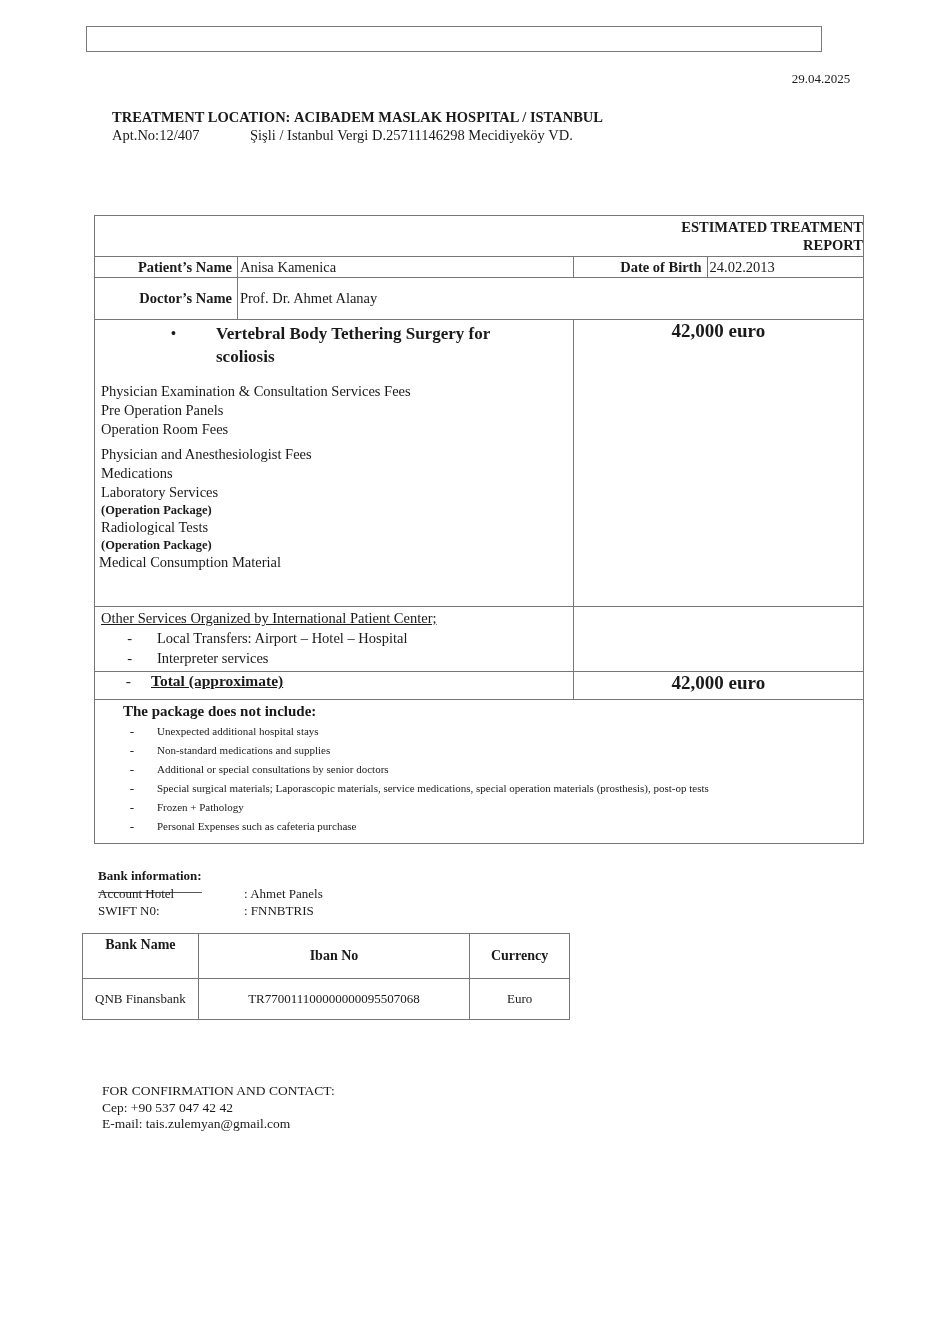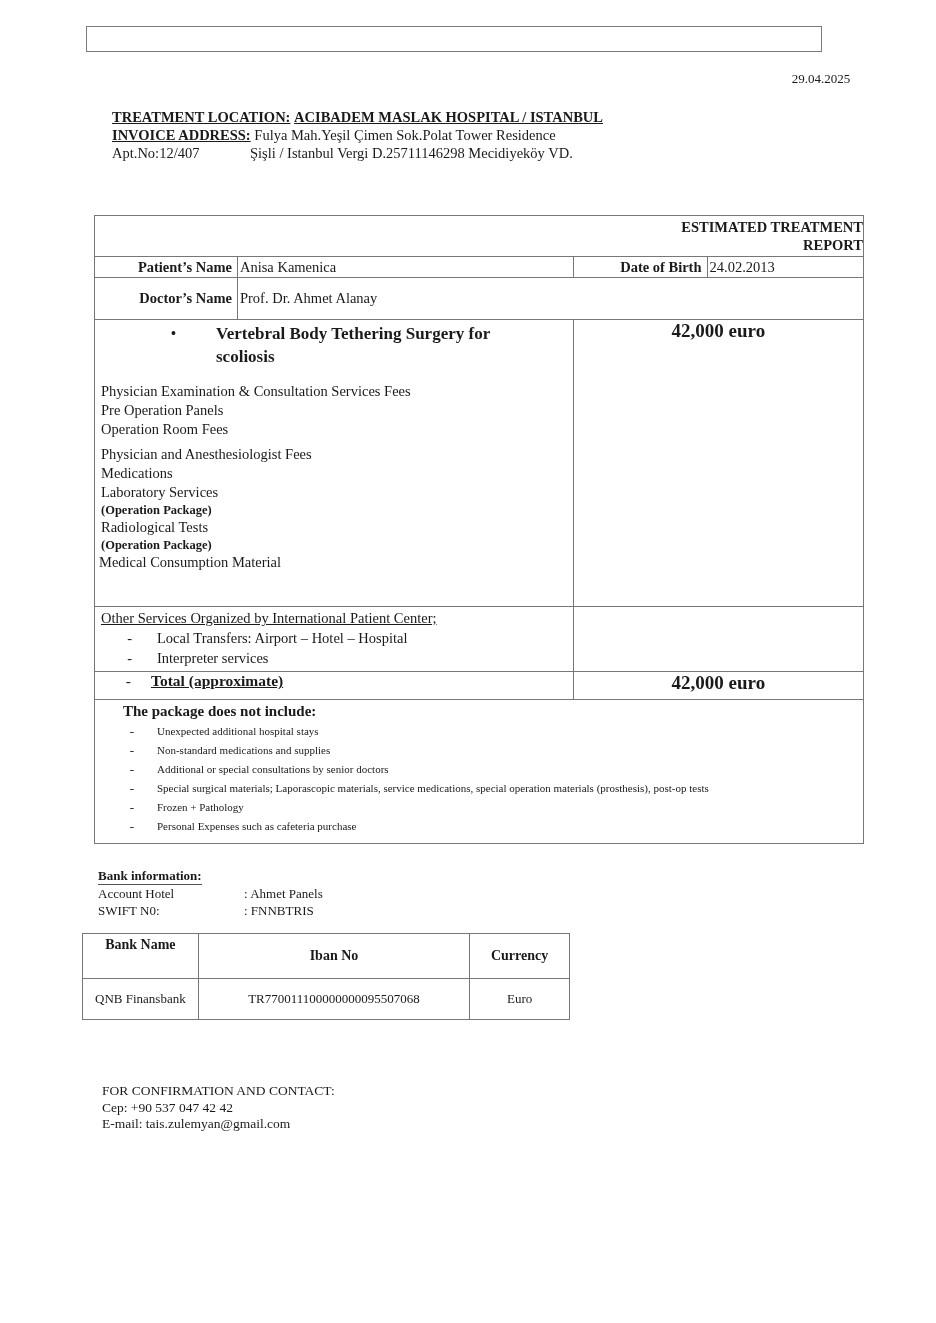--- a/index.html
+++ b/index.html
@@ -4,21 +4,21 @@
 <style>
   html, body { margin: 0; padding: 0; background: #ffffff; }
   body {
     width: 936px; height: 1323px; position: relative; overflow: hidden;
     font-family: "Liberation Serif", "DejaVu Serif", serif; color: #1a1a1a;
   }
   .abs { position: absolute; }
   .topbox { left: 86px; top: 26px; width: 734px; height: 24px; border: 1.5px solid #7a7a7a; }
   .date { left: 780px; top: 71px; width: 82px; text-align: center; font-size: 13px; }
   .hdr { left: 112px; top: 108px; font-size: 14.5px; line-height: 18px; }
-  .hdr b { font-weight: bold; text-decoration: underline; }
+  .hdr b { font-weight: bold; }
   .hdr .line3 span { display: inline-block; }
 
   table.main {
     position: absolute; left: 94px; top: 215px; width: 770px;
     border-collapse: collapse; font-size: 14.5px;
   }
   table.main td { border: 1.5px solid #777; padding: 0; vertical-align: top; }
   .title-cell { text-align: right; font-weight: bold; font-size: 14.5px; line-height: 18px; height: 38px; padding-top: 2px !important; }
   .lbl { font-weight: bold; text-align: right; padding-right: 5px !important; white-space: nowrap; }
   .row-patient td { height: 20px; line-height: 20px; }
@@ -40,21 +40,21 @@
   .row-total td { height: 27px; vertical-align: middle; }
   .total-lbl { display: flex; font-weight: bold; font-size: 15.5px; }
   .total-lbl .d { width: 56px; text-align: right; padding-right: 20px; box-sizing: border-box; font-weight: normal; }
   .total-lbl .t { text-decoration: underline; }
   .total-val { text-align: center; font-weight: bold; font-size: 19px; }
   .row-excl td { height: 143px; }
   .excl-title { font-weight: bold; font-size: 15px; margin: 2px 0 2px 28px; line-height: 18px; }
   .excl-item { display: flex; font-size: 11px; line-height: 19px; }
   .excl-item .d { width: 62px; text-align: right; padding-right: 23px; box-sizing: border-box; font-size: 13px; }
 
-  .bank-head { left: 98px; top: 868px; font-weight: bold; font-size: 13px; line-height: 16px; border-bottom: 1px solid #555; padding-bottom: 0px; }
+  .bank-head { left: 98px; top: 868px; font-weight: bold; font-size: 13px; line-height: 16px; border-bottom: 1px solid #555; padding-bottom: 8px; }
   .bank-info { left: 98px; top: 885px; font-size: 13px; line-height: 17px; }
   .bank-info .row { display: flex; }
   .bank-info .k { width: 146px; }
 
   table.bank {
     position: absolute; left: 82px; top: 933px; width: 488px;
     border-collapse: collapse; font-size: 13px;
   }
   table.bank td { border: 1.5px solid #777; text-align: center; }
   table.bank .h td { height: 40px; font-weight: bold; font-size: 14px; }
@@ -66,24 +66,20 @@
 <body>
 
 <div class="abs topbox"></div>
 <div class="abs date">29.04.2025</div>
 
 <div class="abs hdr">
   <div>
     <b>TREATMENT LOCATION:</b>
     <b>ACIBADEM MASLAK HOSPITAL / ISTANBUL</b>
   </div>
-  <div>
-    <b>INVOICE ADDRESS:</b>
-    <span>Fulya Mah.Yeşil Çimen Sok.Polat Tower Residence</span>
-  </div>
   <div class="line3">
     <span style="width:138px">Apt.No:12/407</span><span>Şişli / Istanbul  Vergi D.25711146298 Mecidiyeköy VD.</span>
   </div>
 </div>
 
 <table class="main">
   <colgroup>
       <col style="width:143px">
       <col style="width:336px">
       <col style="width:134px">

